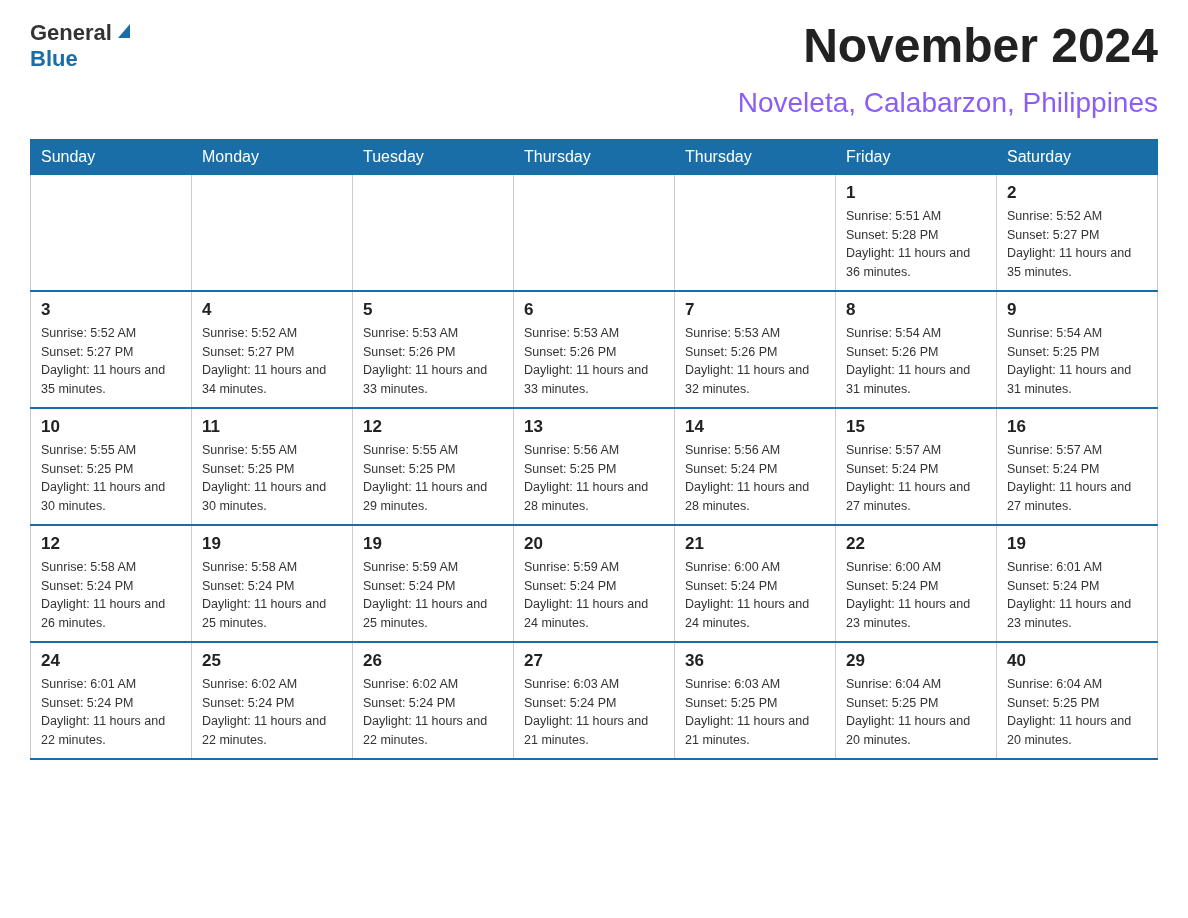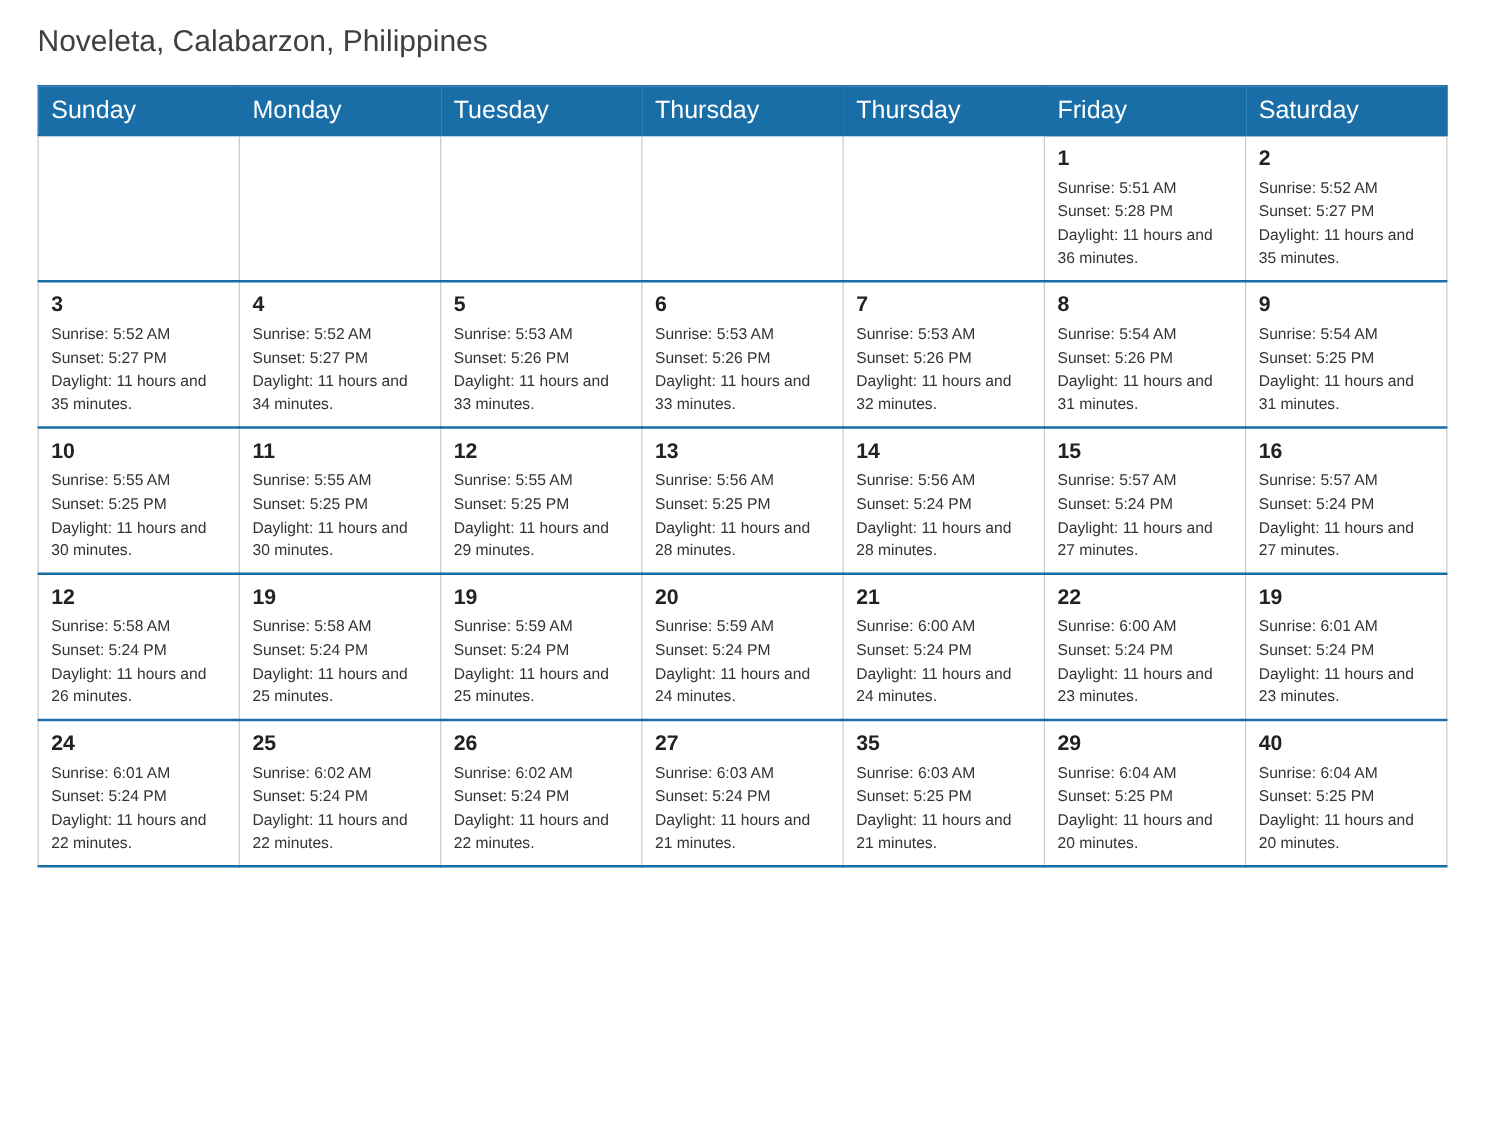--- a/index.html
+++ b/index.html
@@ -50,33 +50,33 @@
     .title-area {
       text-align: right;
     }
     .month-title {
       font-size: 48px;
       font-weight: bold;
       color: #222;
       line-height: 1.1;
     }
     .location-title {
-      font-size: 24px;
-      color: #404040;
-      margin-top: 0;
+      font-size: 28px;
+      color: #8b5cf6;
+      margin-top: 14px;
     }
     .calendar-table {
       width: 100%;
       border-collapse: collapse;
       border: 1px solid #ccc;
     }
     .calendar-table thead tr th {
       background-color: #1a6ea8;
       color: #fff;
-      font-size: 20px;
+      font-size: 16px;
       font-weight: normal;
       padding: 8px 10px;
       text-align: left;
       border: 1px solid #1a6ea8;
     }
     .calendar-table tbody tr td {
       vertical-align: top;
       padding: 8px 10px;
       border: 1px solid #ccc;
       font-size: 13px;
@@ -100,21 +100,31 @@
       line-height: 1.5;
     }
     .empty-cell {
       background: #fff;
     }
   </style>
 </head>
 <body>
 
 <div class="header-area">
+  <div class="logo">
+    <div class="logo-line2">
+      <span class="logo-general">General</span>
+      <div class="logo-triangle"></div>
+    </div>
+    <div class="logo-line2">
+      <span class="logo-blue">Blue</span>
+    </div>
+  </div>
   <div class="title-area">
+    <div class="month-title">November 2024</div>
     <div class="location-title">Noveleta, Calabarzon, Philippines</div>
   </div>
 </div>
 
 <table class="calendar-table">
   <thead>
     <tr>
     <th>Sunday</th>
         <th>Monday</th>
         <th>Tuesday</th>
@@ -241,21 +251,21 @@
         </td>
         <td>
           <span class="day-number">26</span>
           <div class="day-info">Sunrise: 6:02 AM<br>Sunset: 5:24 PM<br>Daylight: 11 hours and 22 minutes.</div>
         </td>
         <td>
           <span class="day-number">27</span>
           <div class="day-info">Sunrise: 6:03 AM<br>Sunset: 5:24 PM<br>Daylight: 11 hours and 21 minutes.</div>
         </td>
         <td>
-          <span class="day-number">35</span>
+          <span class="day-number">36</span>
           <div class="day-info">Sunrise: 6:03 AM<br>Sunset: 5:25 PM<br>Daylight: 11 hours and 21 minutes.</div>
         </td>
         <td>
           <span class="day-number">29</span>
           <div class="day-info">Sunrise: 6:04 AM<br>Sunset: 5:25 PM<br>Daylight: 11 hours and 20 minutes.</div>
         </td>
         <td>
           <span class="day-number">40</span>
           <div class="day-info">Sunrise: 6:04 AM<br>Sunset: 5:25 PM<br>Daylight: 11 hours and 20 minutes.</div>
         </td>

